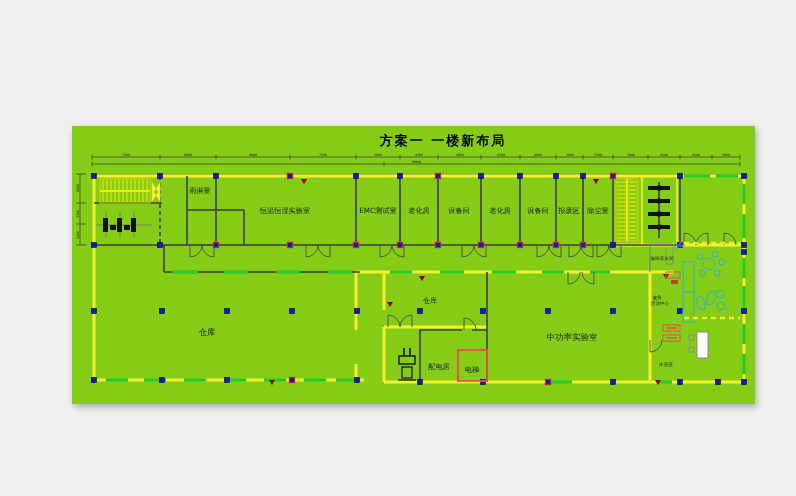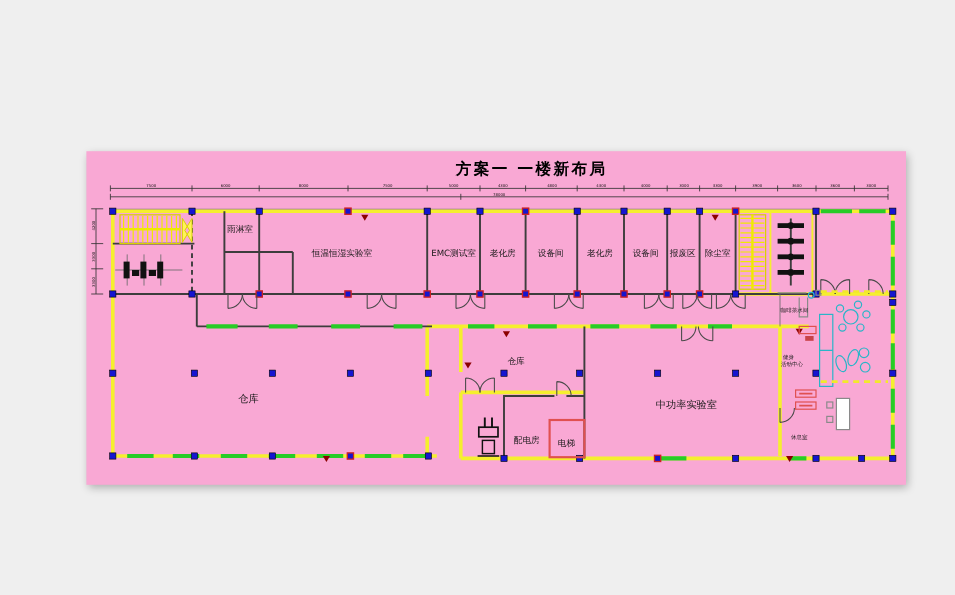--- a/index.html
+++ b/index.html
@@ -1,17 +1,17 @@
 <!DOCTYPE html>
 <html><head>
 <meta charset="utf-8">
 <style>
   html,body{margin:0;padding:0;background:#efefef;font-family:"DejaVu Sans",sans-serif;}
   .stage{position:relative;width:796px;height:496px;overflow:hidden;background:#efefef;}
-  .page{position:absolute;left:72px;top:126px;width:683px;height:278px;background:#f9a8d4;
+  .page{position:absolute;left:72px;top:126px;width:683px;height:278px;background:#84cc16;
         box-shadow:2px 3px 7px rgba(0,0,0,0.28);}
   svg{display:block;}
   text{font-family:"DejaVu Sans",sans-serif;}
   .title{font-size:13px;fill:#000;text-anchor:middle;font-weight:600;letter-spacing:2px;}
   .room{font-size:7.2px;fill:#1a1a1a;text-anchor:middle;}
   .room-lg{font-size:8.5px;fill:#1a1a1a;text-anchor:middle;}
   .room-sm{font-size:4.6px;fill:#1a1a1a;text-anchor:middle;}
   .dim{font-size:3.2px;fill:#111;text-anchor:middle;}
   .wm{font-size:11.5px;fill:#a9a9a9;letter-spacing:1px;}
   .wall-d{stroke:#3d3d3d;stroke-width:1.6;fill:none;}

